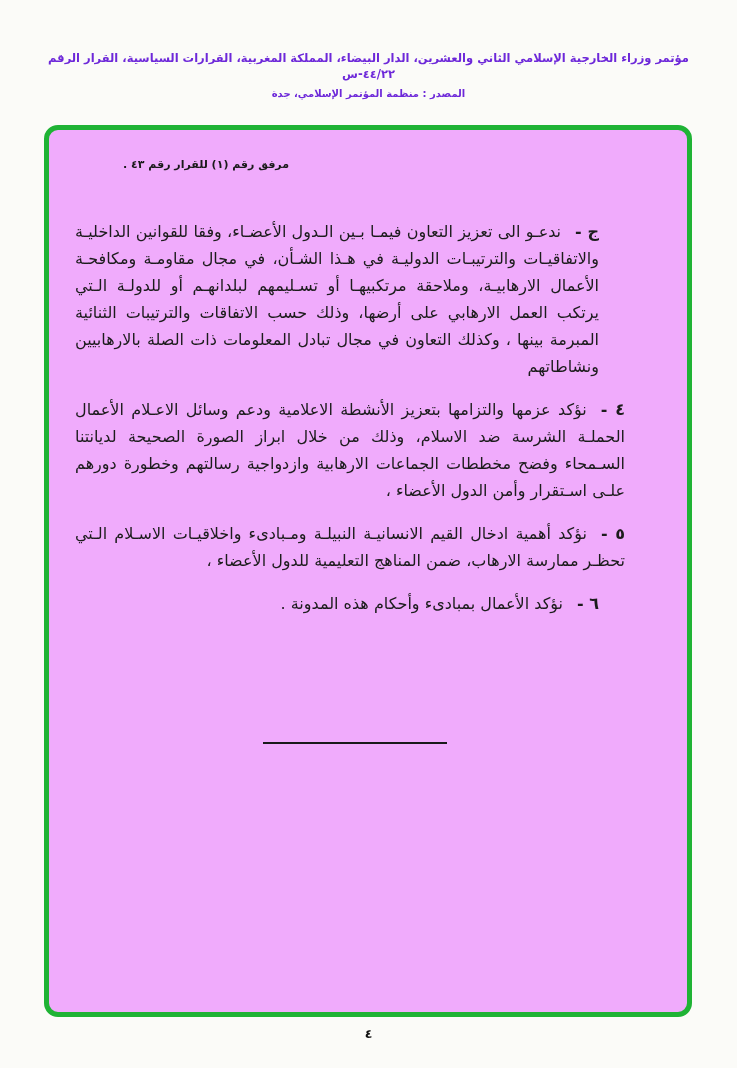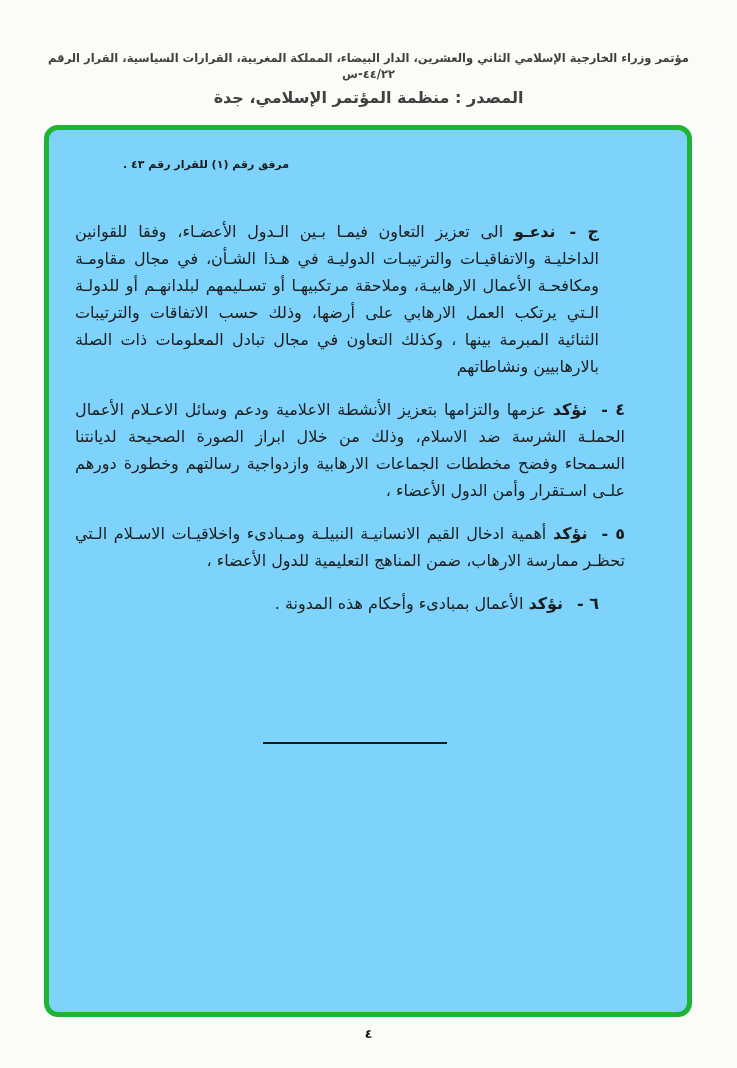--- a/index.html
+++ b/index.html
@@ -7,44 +7,44 @@
   body {
     width: 737px; height: 1068px;
     background: #fbfbf8;
     font-family: "DejaVu Sans", sans-serif;
     position: relative;
     overflow: hidden;
     color: #161616;
   }
   .citation {
     position: absolute; top: 50px; left: 0; width: 737px;
-    text-align: center; direction: rtl; color: #404040;
+    text-align: center; direction: rtl; color: #6d28d9;
   }
   .citation .l1 { font-size: 11.5px; font-weight: bold; padding: 0 30px; line-height: 16px; }
-  .citation .l2 { font-size: 16px; font-weight: bold; margin-top: 6px; }
+  .citation .l2 { font-size: 10px; font-weight: bold; margin-top: 6px; }
   .frame {
     position: absolute; left: 44px; top: 125px;
     width: 648px; height: 892px;
     border: 5px solid #1fb335;
     border-radius: 14px;
-    background: #7dd3fc;
+    background: #f0abfc;
   }
   .attachment {
     position: absolute; top: 28px; right: 398px;
     font-size: 11px; font-weight: bold;
     direction: rtl; white-space: nowrap; color: #1a1a1a;
   }
   .body-text {
     position: absolute; top: 88px; right: 62px; left: 26px;
     direction: rtl; text-align: justify;
     font-size: 16px; line-height: 27px; color: #1c1c1c;
   }
   .item { margin-bottom: 16px; }
   .item .marker { font-weight: bold; padding-left: 14px; }
-  .item .lead { font-weight: bold; }
+  .item .lead { font-weight: normal; }
   .item-0 { padding-right: 26px; }
   .item-4 { padding-right: 26px; }
   .divider {
     position: absolute; top: 612px; left: 214px; width: 184px;
     border-top: 2px solid #1a1a1a;
   }
   .page-num {
     position: absolute; top: 1026px; left: 0; width: 737px;
     text-align: center; font-size: 12.5px; font-weight: bold; color: #111;
   }

